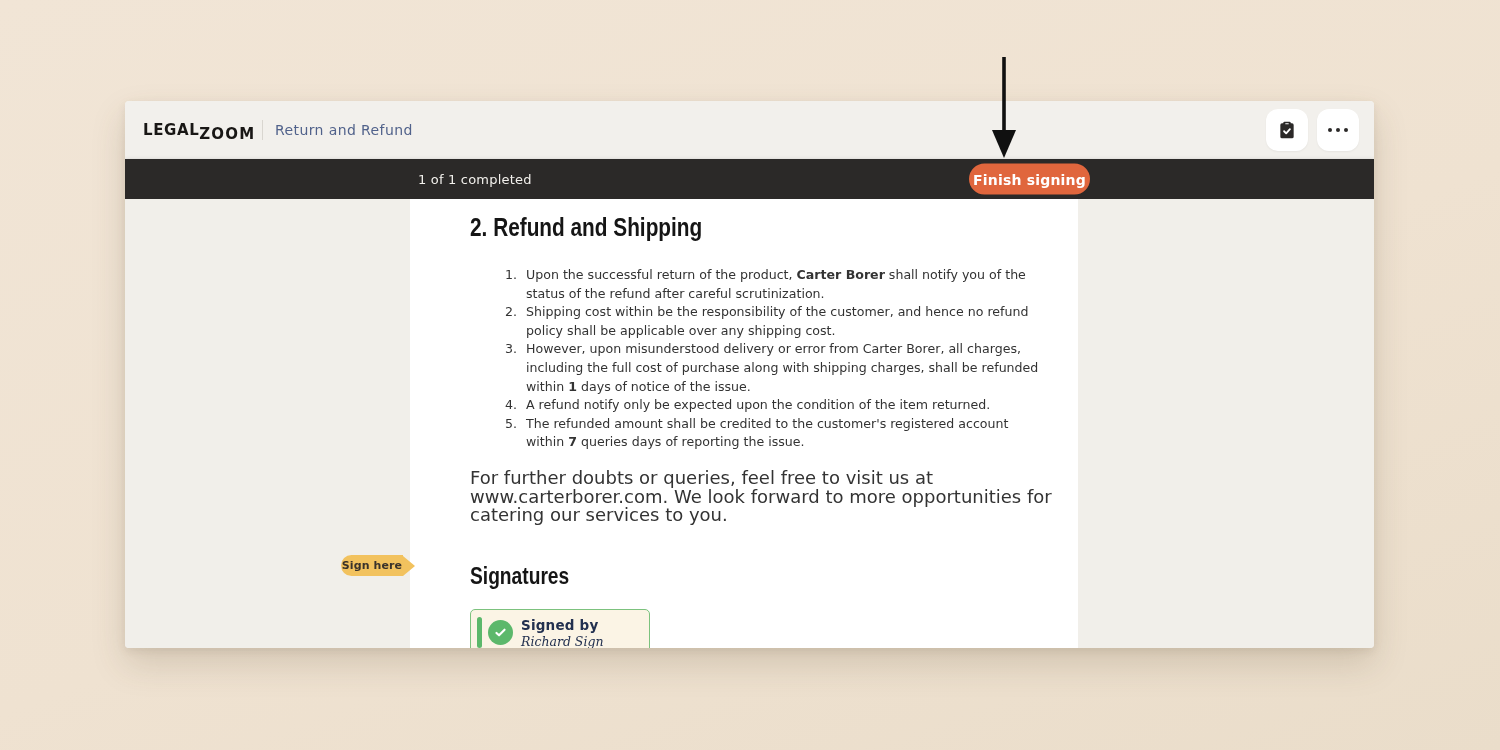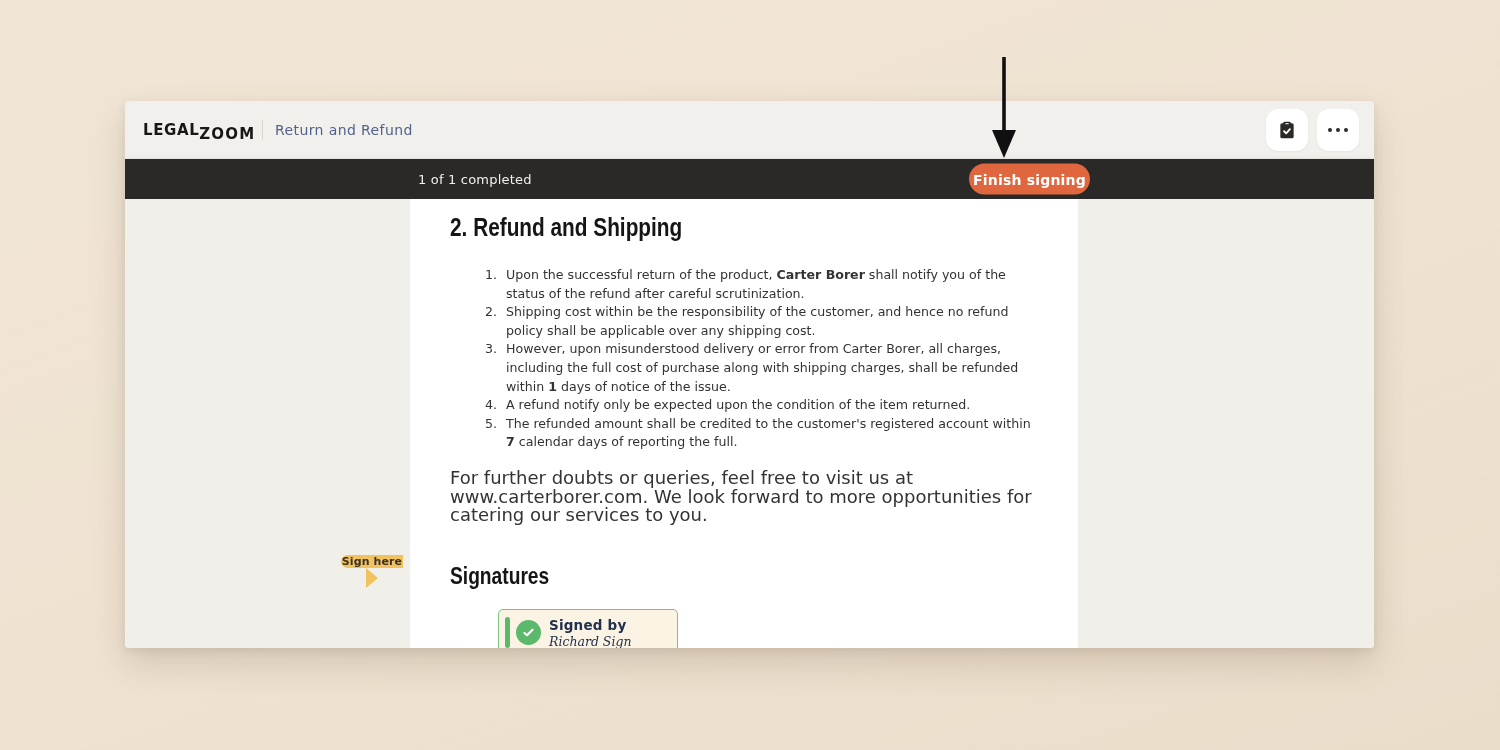--- a/index.html
+++ b/index.html
@@ -41,48 +41,48 @@
   .progress { position:absolute; left:293px; top:50%; transform:translateY(-50%);
               font-size:13px; color:#f2f0ec; letter-spacing:.2px; }
   .finish-btn { position:absolute; left:830px; top:50%; transform:translateY(-50%);
                 width:121px; height:31px; border:none; border-radius:17px;
                 background:#e0663d; color:#fff; font-weight:bold; font-size:14px;
                 font-family:"DejaVu Sans",sans-serif; letter-spacing:.2px; cursor:pointer;margin-left:14px; }
 
   
   .content { position:absolute; left:0; top:98px; width:100%; height:449px; background:#f1efea; }
   .page { position:absolute; left:285px; top:0; width:668px; height:513px; background:#ffffff;
-          padding:13px 36px 0 40px; color:#333; }
+          padding:13px 36px 0 60px; color:#333; }
   .doc-h { font-family:"Liberation Sans",sans-serif; font-weight:bold; color:#151515;
            transform:scaleX(.8); transform-origin:left center; white-space:nowrap; }
   .doc-h.h1 { font-size:26px; }
   .doc-h.h2 { font-size:24px; }
   .doc-list { margin-top:23px; padding-left:35px; }
   .li { display:flex; font-size:12.6px; line-height:18.6px; color:#333; }
   .li .num { width:21px; flex-shrink:0; }
   .li .litext { width:536px; }
   .doc-para { margin-top:17px; font-size:18px; line-height:18.6px; width:592px; color:#333; }
   .sig-head-wrap { margin-top:37px; }
 
   
   .sig-box { position:relative; margin-top:19px; width:180px; height:46px;
              background:#fbf4e5; border:1.5px solid #7cc27e; border-radius:5px;
-             display:flex; align-items:center; cursor:pointer;margin-left:48px; }
+             display:flex; align-items:center; cursor:pointer; }
   .sig-bar { position:absolute; left:6px; top:7px; width:5px; height:31px; border-radius:3px; background:#5cb86b; }
   .sig-check { position:absolute; left:17px; top:10px; width:25px; height:25px; border-radius:50%;
                background:#5cb86b; color:#fff; display:flex; align-items:center; justify-content:center;
                font-size:14px; font-weight:bold; }
   .sig-text { position:absolute; left:50px; top:7px; }
   .sig-label { font-size:13.5px; font-weight:bold; color:#22304f; letter-spacing:.2px; }
   .sig-name { font-family:"DejaVu Serif","Liberation Serif",serif; font-style:italic;
               font-size:12.5px; color:#22304f; margin-top:1px; }
 
   
   .sign-tag { position:absolute; left:341px; top:555px; height:21px; z-index:5;
-              display:flex; align-items:center; cursor:pointer;flex-direction:column; }
+              display:flex; align-items:center; cursor:pointer; }
   .sign-tag .tag-body { height:21px; width:62px; background:#f2c25e; border-radius:11px 0 0 11px;
               display:flex; align-items:center; justify-content:center;
               font-size:11px; font-weight:bold; color:#39322b; letter-spacing:.1px; }
   .sign-tag .tag-tip { width:0; height:0; border-top:10.5px solid transparent;
               border-bottom:10.5px solid transparent; border-left:12px solid #f2c25e; }
 
   
   .arrow { position:absolute; left:990px; top:56px; z-index:9; pointer-events:none; }
 </style>
 </head>
@@ -142,21 +142,21 @@
           <div class="li">
             <span class="num">3.</span>
             <span class="litext"><span>However, upon misunderstood delivery or error from Carter Borer, all charges, including the full cost of purchase along with shipping charges, shall be refunded within </span><b>1</b><span> days of notice of the issue.</span></span>
           </div>
           <div class="li">
             <span class="num">4.</span>
             <span class="litext"><span>A refund notify only be expected upon the condition of the item returned.</span></span>
           </div>
           <div class="li">
             <span class="num">5.</span>
-            <span class="litext"><span>The refunded amount shall be credited to the customer's registered account within </span><b>7</b><span> calendar days of reporting the full.</span></span>
+            <span class="litext"><span>The refunded amount shall be credited to the customer's registered account within </span><b>7</b><span> queries days of reporting the issue.</span></span>
           </div>
         </div>
 
       <p class="doc-para">For further doubts or queries, feel free to visit us at www.carterborer.com. We look forward to more opportunities for catering our services to you.</p>
 
       <div class="sig-head-wrap">
         <div class="doc-h h2">Signatures</div>
       </div>
 
       <div class="sig-box">

